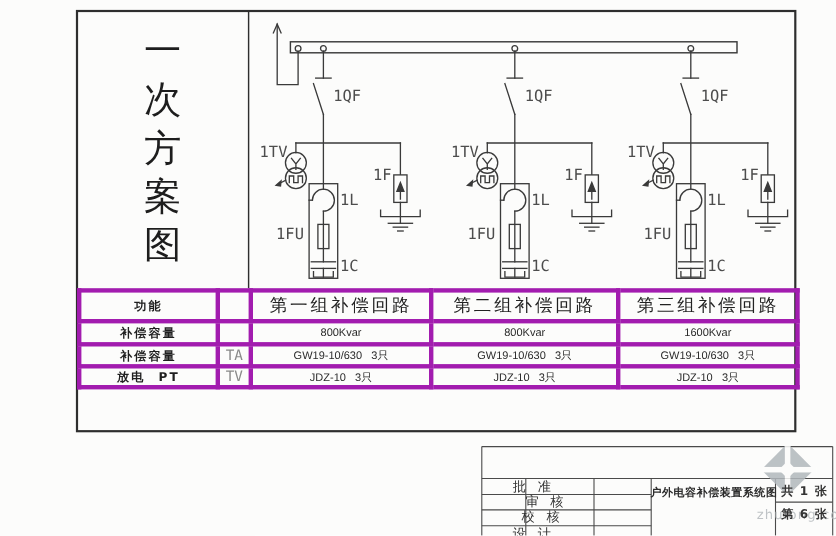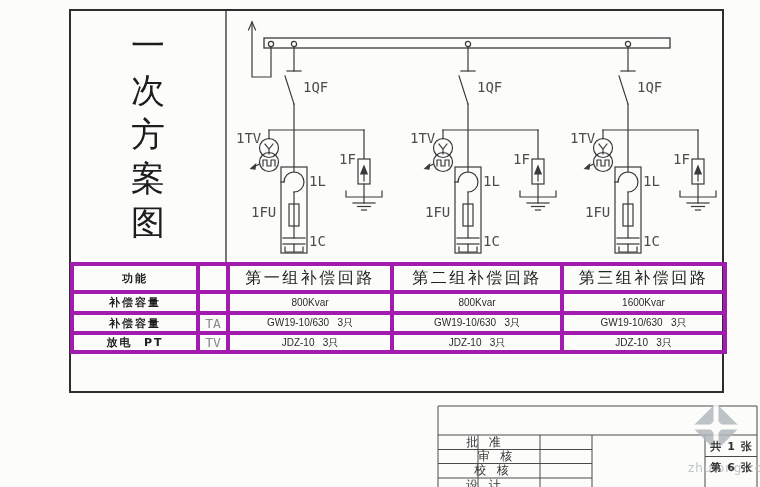--- a/index.html
+++ b/index.html
@@ -185,17 +185,18 @@
       <td class="t-value">JDZ-10   3只</td>
     </tr>
   </tbody>
     </table>
 
   <div class="tb-text" style="left:438px;top:435px;width:40px;height:14px">批  准</div>
   <div class="tb-text" style="left:438px;top:449px;width:63px;height:14px">审  核</div>
   <div class="tb-text" style="left:438px;top:463px;width:56px;height:15px">校  核</div>
   <div class="tb-text" style="left:438px;top:478px;width:40px;height:14px">设  计</div>
 
+  <div class="tb-title">户外电容补偿装置系统图</div>
 
   <div class="sheet-cell" style="top:436px">共 1 张</div>
   <div class="sheet-cell" style="top:457px">第 6 张</div>
 
 </div>
 
 </body></html>

